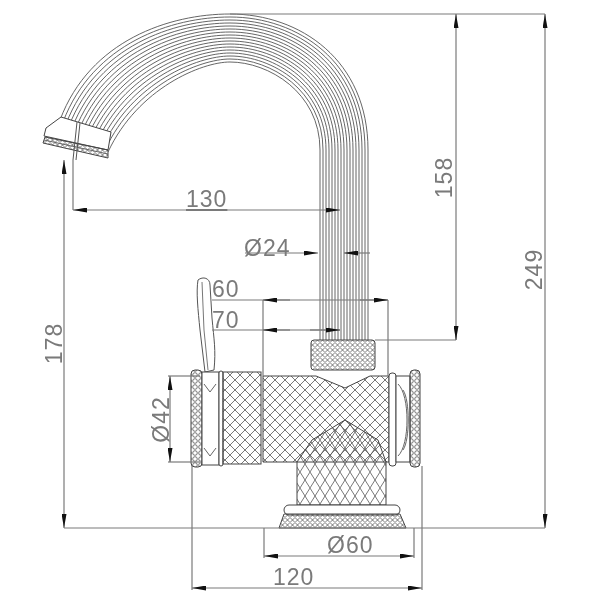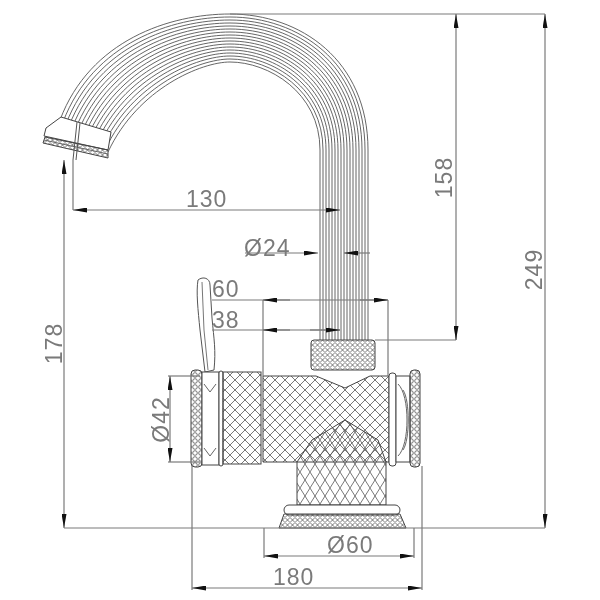--- a/index.html
+++ b/index.html
@@ -129,22 +129,22 @@
     <line x1="264" y1="528" x2="264" y2="558"></line>
     <line x1="414" y1="528" x2="414" y2="558"></line>
     <line x1="264" y1="556" x2="414" y2="556" marker-start="url(#arrL)" marker-end="url(#arrL)"></line>
 
     <line x1="192" y1="466" x2="192" y2="590"></line>
     <line x1="422" y1="466" x2="422" y2="590"></line>
     <line x1="192" y1="588" x2="422" y2="588" marker-start="url(#arrL)" marker-end="url(#arrL)"></line>
   </g>
 </svg>
 
-<div class="dim-text" style="left:186px; top:188px;">130</div>
+<div class="dim-text" style="left:186px; top:188px;text-decoration:underline;">130</div>
 <div class="dim-text" style="left:244px; top:237px;">Ø24</div>
 <div class="dim-text" style="left:212px; top:278px;">60</div>
-<div class="dim-text" style="left:212px; top:309px;">38</div>
+<div class="dim-text" style="left:212px; top:309px;">70</div>
 <div class="dim-text vert" style="left:424px; top:166px;">158</div>
 <div class="dim-text vert" style="left:514px; top:258px;">249</div>
 <div class="dim-text vert" style="left:34px; top:332px;">178</div>
 <div class="dim-text vert" style="left:138px; top:408px;">Ø42</div>
 <div class="dim-text" style="left:327px; top:534px;">Ø60</div>
-<div class="dim-text" style="left:273px; top:566px;">180</div>
+<div class="dim-text" style="left:273px; top:566px;">120</div>
 
 </body></html>

